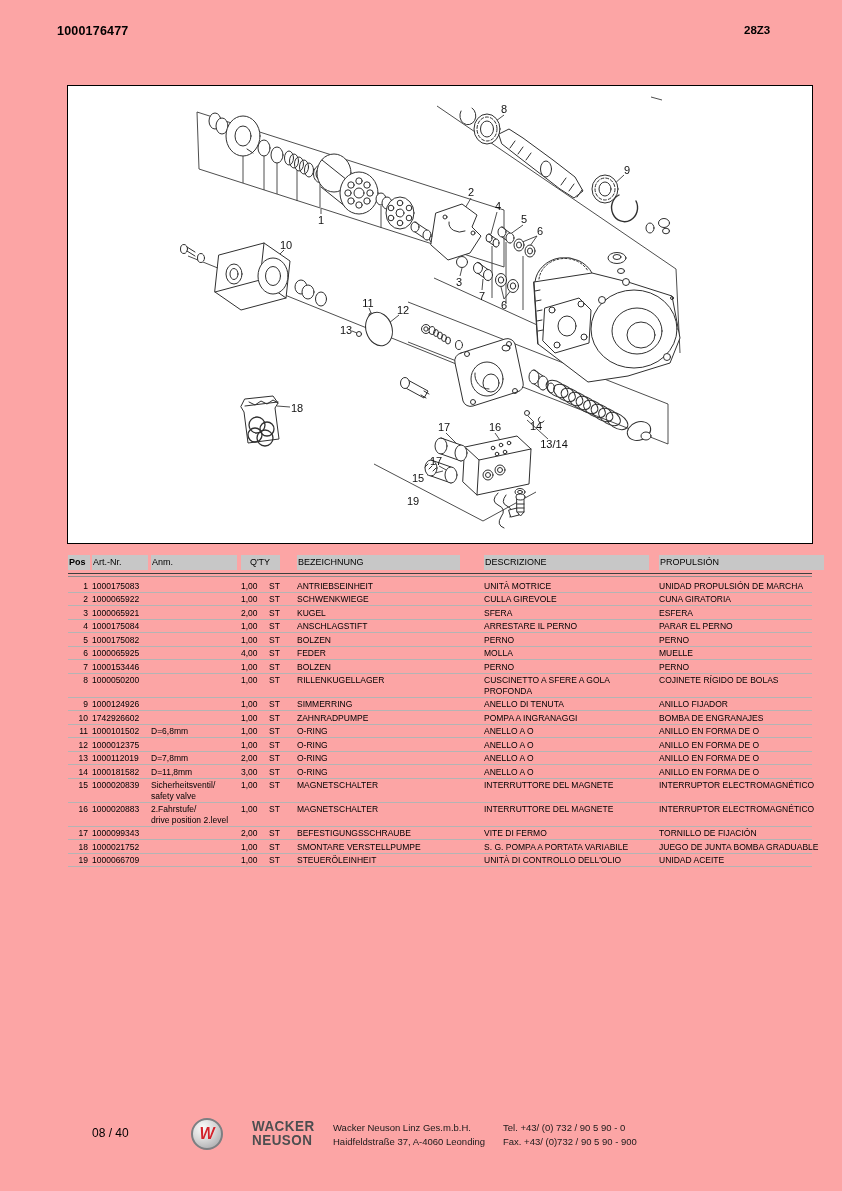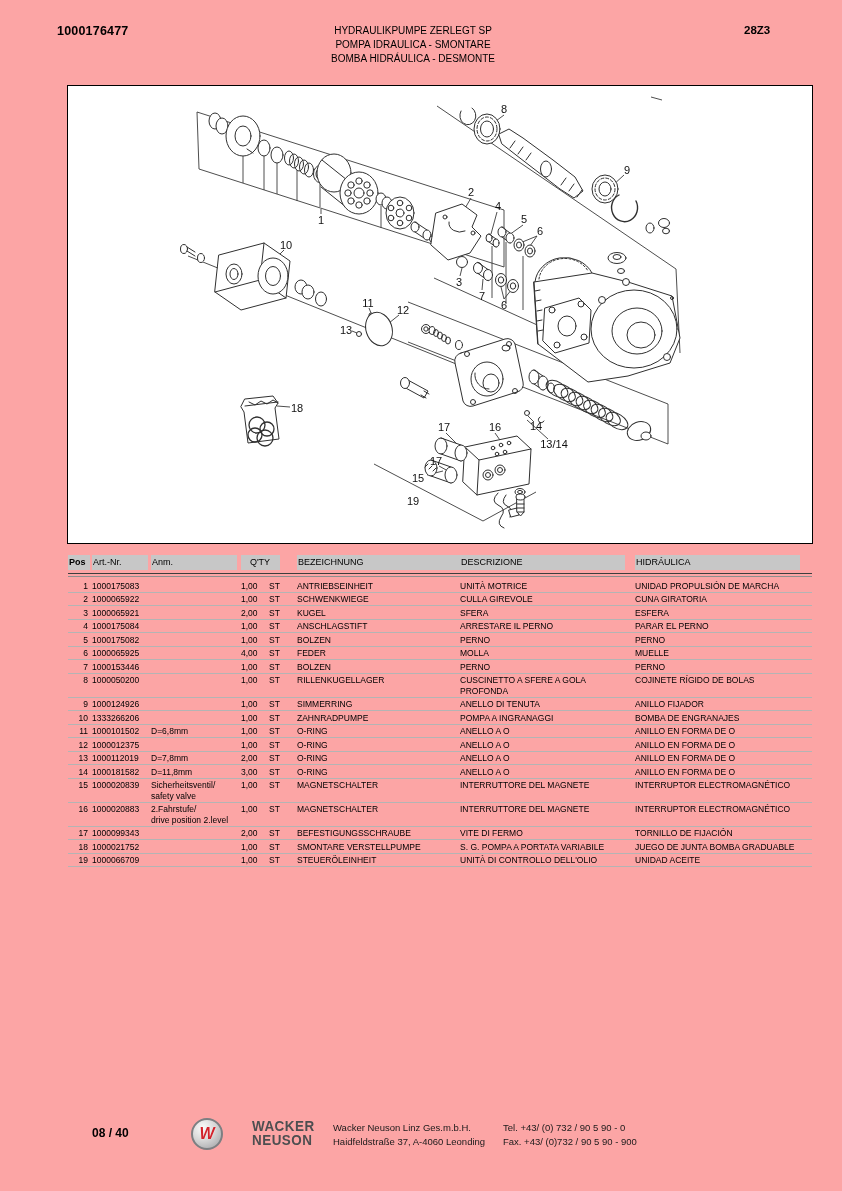--- a/index.html
+++ b/index.html
@@ -21,49 +21,44 @@
   
   .parts-table{position:absolute;left:68px;top:555px;width:744px;font-size:8.5px;line-height:10.5px}
   .t-row{display:flex;align-items:flex-start}
   .c-pos{width:22px;text-align:right;padding-right:2px;box-sizing:border-box;flex:none}
   .c-art{width:56px;margin-left:2px;flex:none}
   .c-anm{width:86px;margin-left:3px;flex:none;white-space:pre-line}
   .c-qty{width:39px;margin-left:4px;flex:none;display:flex}
   .c-q{width:22px;flex:none}
   .c-u{margin-left:6px;flex:none}
   .c-de{width:163px;margin-left:17px;flex:none}
-  .c-it{width:165px;margin-left:0;flex:none;white-space:pre-line}
+  .c-it{width:165px;margin-left:24px;flex:none;white-space:pre-line}
   .c-es{width:165px;margin-left:10px;flex:none}
   .t-head .hc{background:#c7c7c7;height:15px;box-sizing:border-box;padding:2px 2px 0 1px;font-size:9px}
   .t-head .c-pos{font-weight:bold;text-align:left}
   .t-head .c-qty{display:block;text-align:center}
   .hdr-rule{height:2px;border-top:1.6px solid #3e3e3e;border-bottom:1px solid #8f8f8f;margin:3px 0 2px 0}
   .t-body .t-row{border-bottom:1px solid #b4b4b4;padding:1.5px 0 .5px 0}
   
-  .page-num{position:absolute;left:92px;top:1126px;font-size:12px;font-weight:bold}
+  .page-num{position:absolute;left:92px;top:1126px;font-size:12px;font-weight:normal}
   .logo-circle{position:absolute;left:191px;top:1118px;width:32px;height:32px;border-radius:50%;
         background:radial-gradient(circle at 35% 28%,#fbfbfb,#d8d8d8 45%,#9b9da0);
         border:2.5px solid #7d7f82;box-sizing:border-box;display:flex;align-items:center;justify-content:center}
   .logo-circle span{color:#d2232c;font-weight:bold;font-style:italic;font-size:16px;text-shadow:0 0 1px #fff}
   .brand{position:absolute;left:252px;top:1120px;font-weight:bold;font-size:14px;line-height:13.5px;
          color:#4d4e50;letter-spacing:.5px;transform:scaleX(.96);transform-origin:left top}
   .addr{position:absolute;left:333px;top:1121px;font-size:9.5px;line-height:13.5px;color:#1a1a1a}
   .tel{position:absolute;left:503px;top:1121px;font-size:9.5px;line-height:13.5px;color:#1a1a1a}
 </style>
 </head>
 <body>
 
 <div class="page">
 
   <div class="doc-number">1000176477</div>
-  <div class="title-block">
-    <div>HYDRAULIKPUMPE ZERLEGT SP</div>
-    <div>POMPA IDRAULICA - SMONTARE</div>
-    <div>BOMBA HIDRÁULICA - DESMONTE</div>
-  </div>
   <div class="page-code">28Z3</div>
 
   <div class="diagram-frame">
     <svg width="743" height="456" viewBox="0 0 743 456">
 
       <g class="ln">
         <path d="M129,26 L436,124 L436,181 L131,83 Z"></path>
         <path d="M369,20 L608,183 L612,267"></path>
         <path d="M583,11 l11,3"></path>
         <path d="M340,216 L600,318 L600,358 L340,256"></path>
@@ -305,21 +300,21 @@
   </div>
 
   <div class="parts-table">
     <div class="t-row t-head">
       <div class="c-pos hc">Pos</div>
       <div class="c-art hc">Art.-Nr.</div>
       <div class="c-anm hc">Anm.</div>
       <div class="c-qty hc">Q'TY</div>
       <div class="c-de hc">BEZEICHNUNG</div>
       <div class="c-it hc">DESCRIZIONE</div>
-      <div class="c-es hc">HIDRÁULICA</div>
+      <div class="c-es hc">PROPULSIÓN</div>
     </div>
     <div class="hdr-rule"></div>
     <div class="t-body">
     <div class="t-row">
       <div class="c-pos">1</div>
       <div class="c-art">1000175083</div>
       <div class="c-anm"></div>
       <div class="c-qty">
         <span class="c-q">1,00</span>
         <span class="c-u">ST</span>
@@ -429,21 +424,21 @@
         <span class="c-q">1,00</span>
         <span class="c-u">ST</span>
       </div>
       <div class="c-de">SIMMERRING</div>
       <div class="c-it">ANELLO DI TENUTA</div>
       <div class="c-es">ANILLO FIJADOR</div>
     </div>
 
     <div class="t-row">
       <div class="c-pos">10</div>
-      <div class="c-art">1333266206</div>
+      <div class="c-art">1742926602</div>
       <div class="c-anm"></div>
       <div class="c-qty">
         <span class="c-q">1,00</span>
         <span class="c-u">ST</span>
       </div>
       <div class="c-de">ZAHNRADPUMPE</div>
       <div class="c-it">POMPA A INGRANAGGI</div>
       <div class="c-es">BOMBA DE ENGRANAJES</div>
     </div>
 

